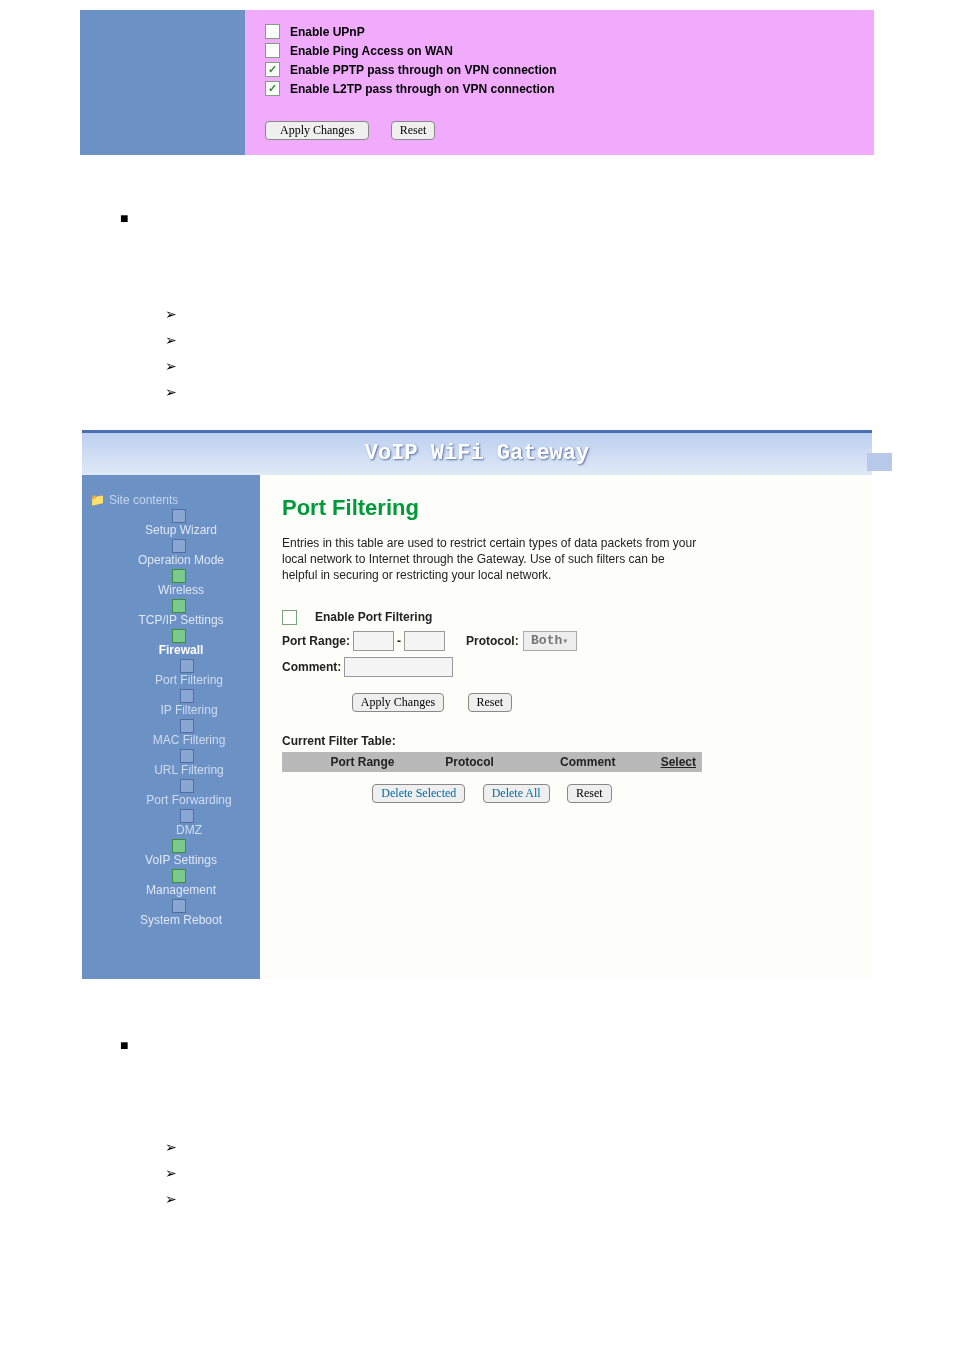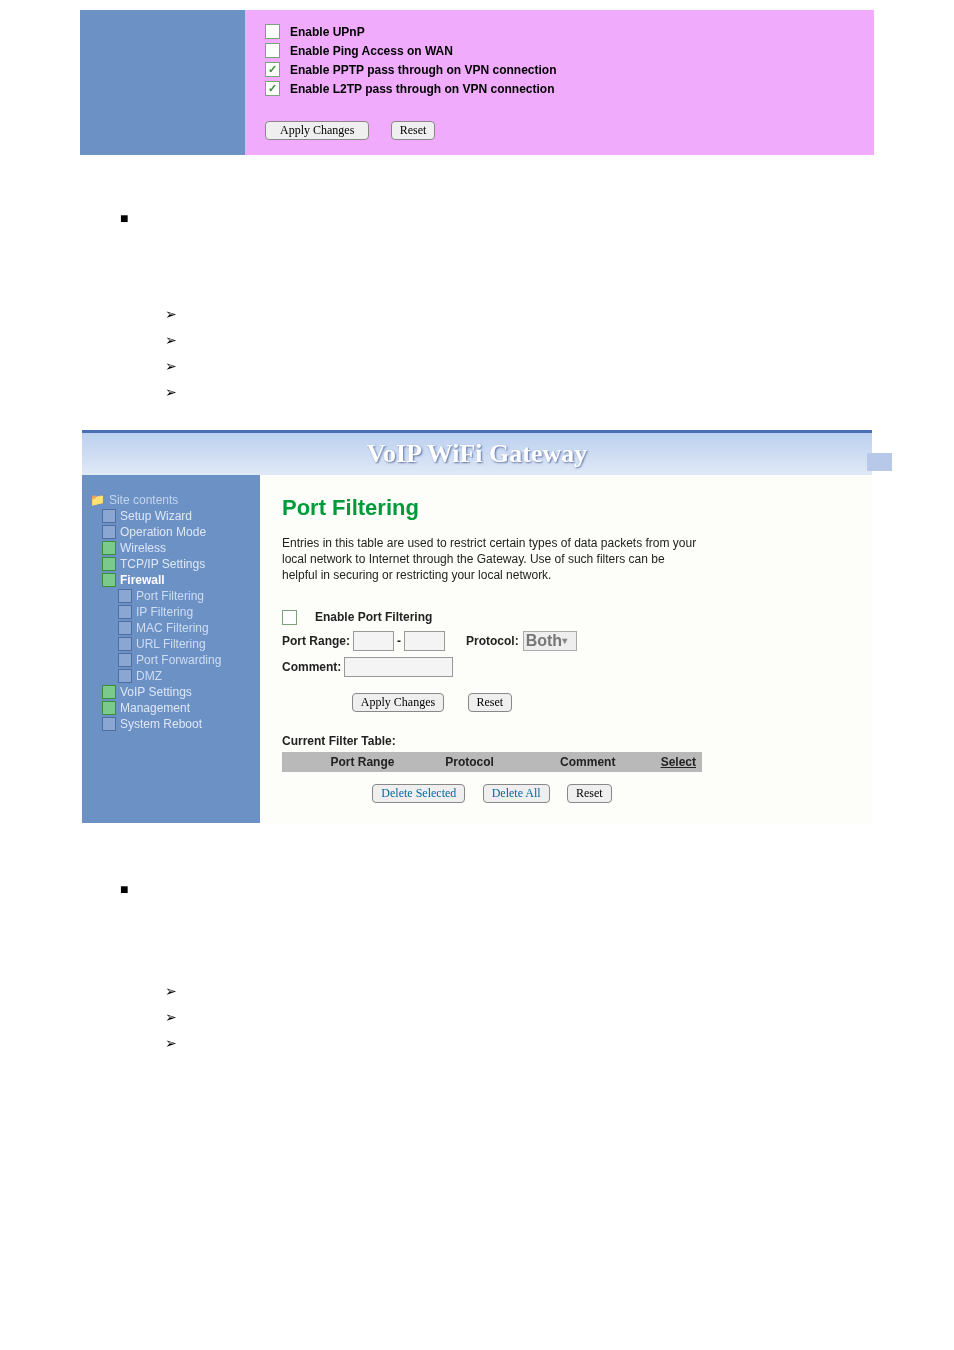--- a/index.html
+++ b/index.html
@@ -70,22 +70,22 @@
     margin: 15px 82px 0 82px;
     border-top: 3px solid #4b6fb5;
     position: relative;
   }
   .panel2-header {
     background: linear-gradient(#bcd0f0, #e0e9f6);
     height: 42px;
     text-align: center;
   }
   .panel2-title {
-    font-family: Liberation Serif, serif;
-    font-size: 26px;
+    font-family: Liberation Mono, monospace;
+    font-size: 22px;
     color: #fff;
     font-weight: bold;
     text-shadow: 1px 1px 2px rgba(60,80,140,.8);
     line-height: 42px;
     display: inline-block;
   }
   .panel2-body {
     display: flex;
     min-height: 340px;
   }
@@ -96,20 +96,21 @@
     font-size: 12px;
     padding: 18px 0 50px 8px;
   }
   .tree-root { display:flex; align-items:center; color:#c4d4ef; }
   .tree-item {
     display: flex;
     align-items: center;
     color: #dfe7f6;
     margin: 2px 0 2px 12px;
     cursor: pointer;
+    flex-direction: column;
   }
   .tree-item.level2 { margin-left: 28px; color: #d0dcf2; }
   .tree-item .ticon {
     width: 12px; height: 12px; margin-right: 4px;
     display:inline-block;
     border: 1px solid #4f6da0;
     background: #8aa6d2;
   }
   .tree-item .ticon.folder { background: #7cc98c; border-color:#3a8e3a; }
   .hl { color: #fff; font-weight: bold; }
@@ -141,22 +142,22 @@
   .tin {
     border: 1px solid #999;
     background:#f4f4f4;
     height:16px;
     width:35px;
     margin: 0 3px;
   }
   .tin.wide { width:103px; }
   .sel {
     border:1px solid #aaa; background:#eee; padding:0 2px;
-    height:18px; width:48px; color:#777; font-size:16px;
-    display:inline-flex; align-items:center; justify-content:flex-start;
+    height:18px; width:48px; color:#777; font-size:13px;
+    display:inline-flex; align-items:center; justify-content:center;font-family:Liberation Mono, monospace;
   }
   .sel::after{ content:"▾"; color:#888; font-size:10px; }
   .btn-row2 { text-align:center; margin: 16px 0 22px 0; }
   .tbl-title { font-weight:bold; margin-bottom:4px; }
   .tbl {
     width: 420px;
     border-collapse: collapse;
   }
   .tbl th {
     background: #b9b9b9;

